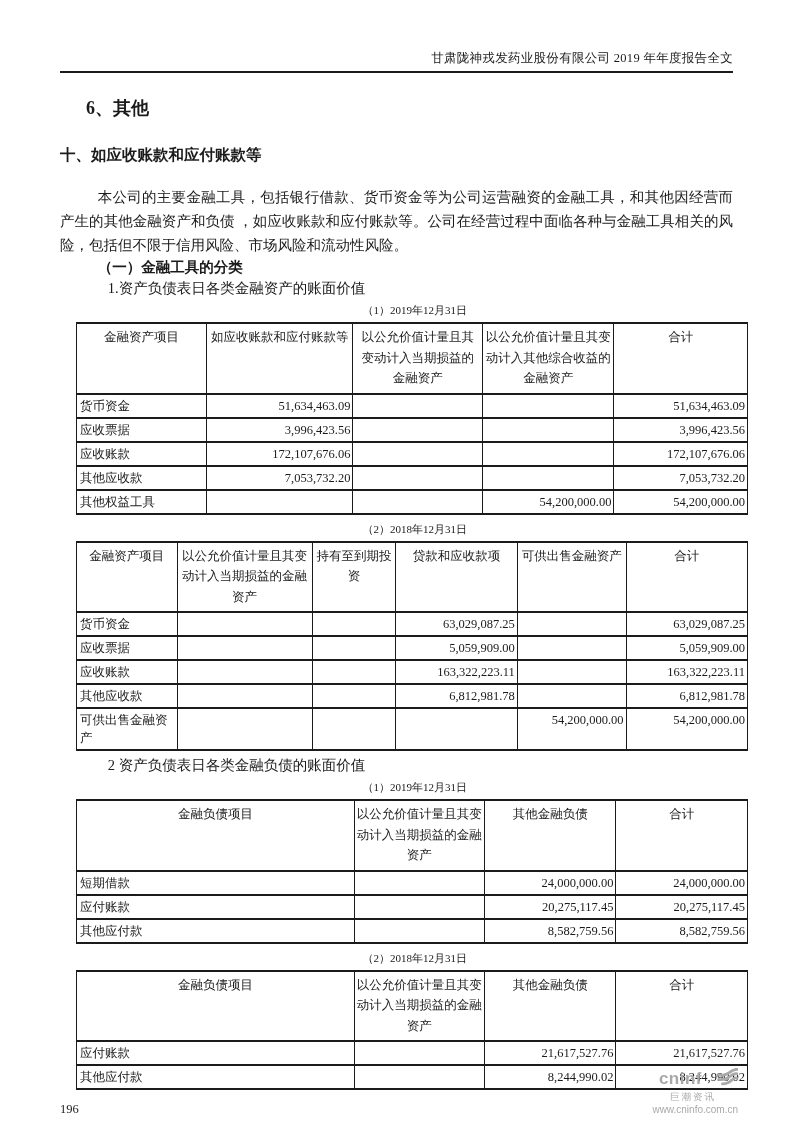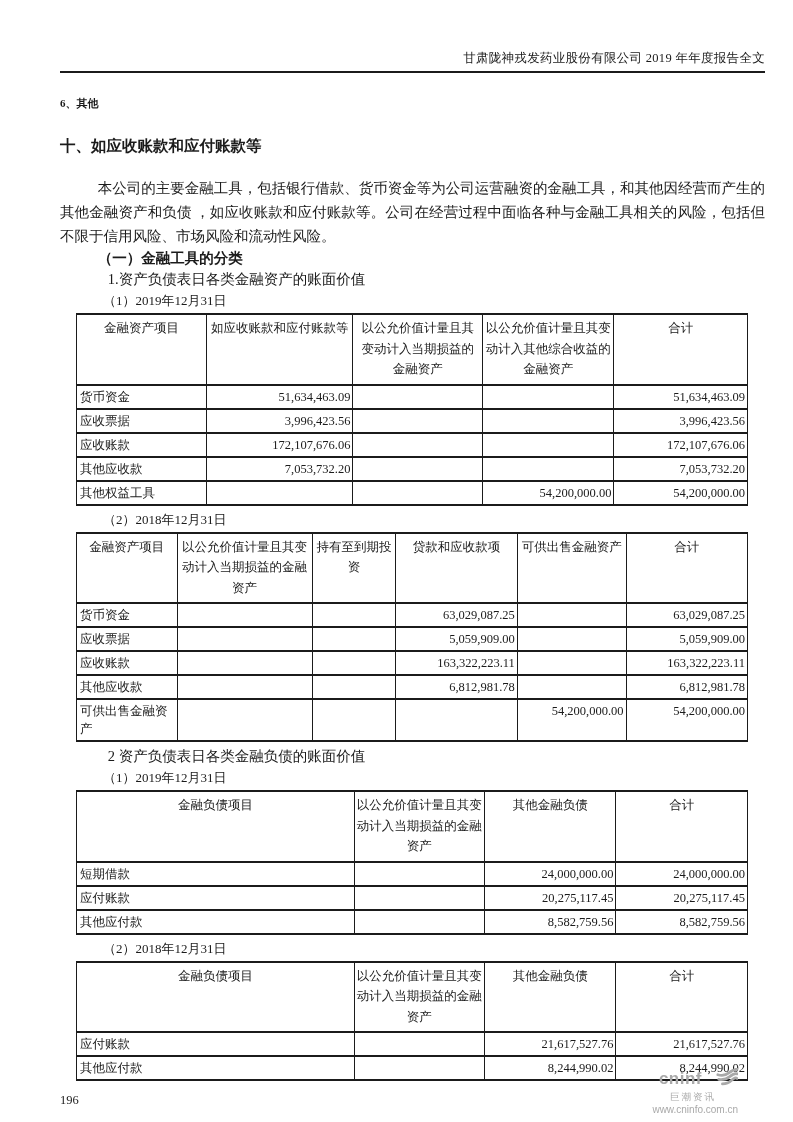--- a/index.html
+++ b/index.html
@@ -5,43 +5,44 @@
   * { margin: 0; padding: 0; box-sizing: border-box; }
   html, body { background: #e8e8e8; }
   body { font-family: "Liberation Serif", "DejaVu Serif", serif; color: #1b1b1b; }
 
   .page {
     position: relative;
     width: 793px;
     height: 1122px;
     margin: 0 auto;
     background: #ffffff;
-    padding: 50px 28px 0 60px;
+    padding: 50px 60px 0 60px;
     overflow: hidden;
   }
 
   
   .doc-header-title {
     text-align: right;
     font-size: 12.5px;
     line-height: 16px;
     padding-bottom: 5px;
     letter-spacing: 0.3px;
   }
   .doc-header-rule {
     border: 0;
     border-top: 2px solid #1b1b1b;
     height: 0;
   }
 
   
   .h-other {
     margin-top: 23px;
-    font-size: 11px;
+    font-size: 18px;
     font-weight: bold;
+    margin-left: 26px;
   }
   .h-risk {
     margin-top: 25px;
     font-size: 15.5px;
     font-weight: bold;
   }
   .para {
     margin-top: 19px;
     font-size: 14.5px;
     line-height: 24px;
@@ -55,23 +56,24 @@
     line-height: 20px;
   }
   .item-line {
     margin-top: 2px;
     font-size: 14.5px;
     padding-left: 3.3em;
     line-height: 19px;
   }
   .date-line {
     margin-top: 3px;
-    font-size: 13px;
+    font-size: 11px;
     padding-left: 3.3em;
     line-height: 18px;
+    text-align: center;
   }
 
   
   table.fin {
     width: 672px;
     margin: 3px 0 5px 16px;
     border-collapse: collapse;
     table-layout: fixed;
     font-size: 12.5px;
   }

